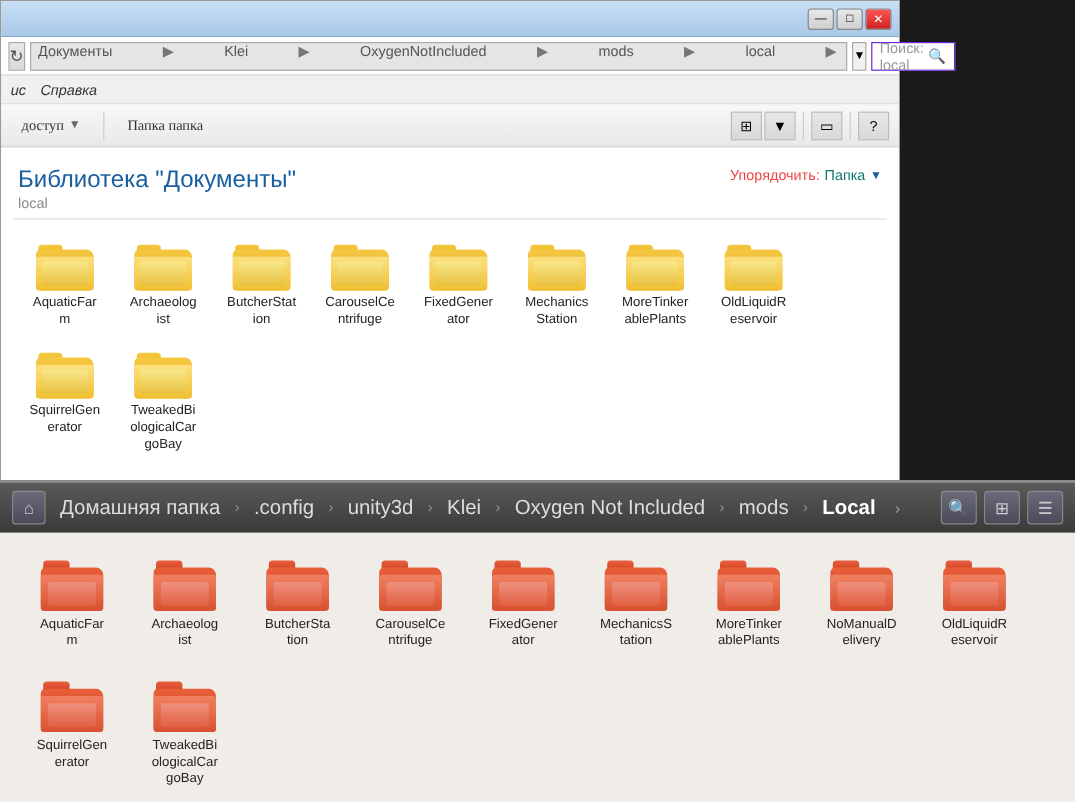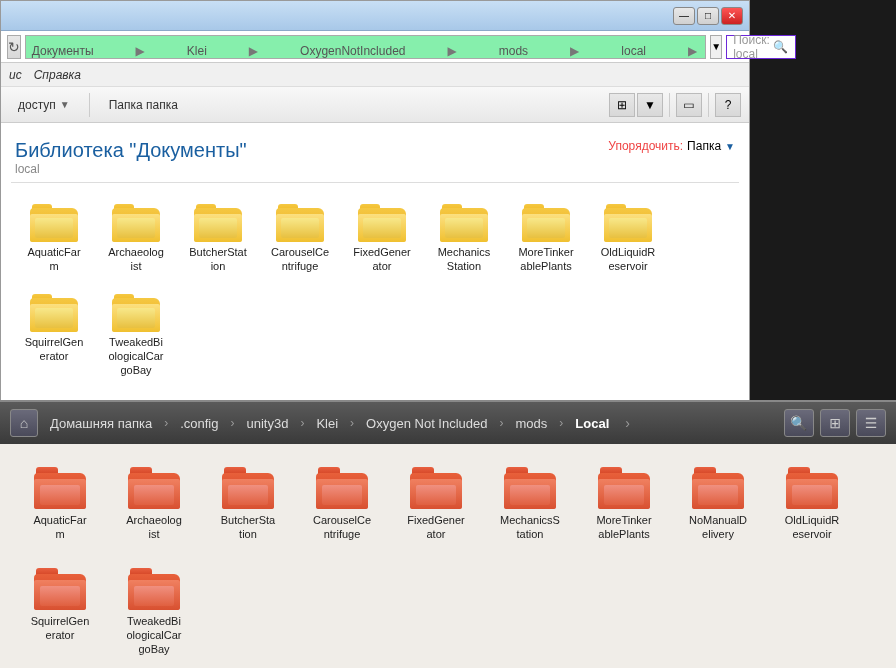--- a/index.html
+++ b/index.html
@@ -47,25 +47,25 @@
       background: white;
       height: 32px;
       display: flex;
       align-items: center;
       padding: 0 6px;
       border-bottom: 1px solid #ccc;
       gap: 4px;
     }
     .address-path {
       flex: 1;
-      background: #86efac;
+      background: #e5e5e5;
       border: 1px solid #aaa;
       height: 24px;
       display: flex;
-      align-items: flex-end;
+      align-items: flex-start;
       padding: 0 6px;
       font-size: 12px;
       color: #333;
       gap: 40px;
     }
     .address-path span { color: #555; }
     .address-path .arrow { color: #777; margin: 0 2px; }
     .addr-dropdown { width: 20px; height: 24px; border: 1px solid #aaa; background: #f0f0f0; display: flex; align-items: center; justify-content: center; cursor: pointer; font-size: 10px; }
     .addr-back { width: 28px; height: 24px; border: 1px solid #aaa; background: linear-gradient(to bottom, #e8e8e8, #d8d8d8); display: flex; align-items: center; justify-content: center; cursor: pointer; font-size: 14px; color: #555; }
     .search-box {
@@ -102,20 +102,21 @@
       gap: 6px;
     }
     .tool-btn {
       display: flex; align-items: center; gap: 4px;
       padding: 4px 8px;
       border: 1px solid transparent;
       border-radius: 3px;
       font-size: 12px;
       cursor: pointer;
       color: #333;
+      font-family: Liberation Serif, serif;
     }
     .tool-dropdown { font-size: 10px; color: #666; }
     .tool-separator { width: 1px; height: 24px; background: #ccc; margin: 0 4px; }
     .view-icons { display: flex; margin-left: auto; gap: 2px; }
     .view-icon-btn { width: 26px; height: 24px; border: 1px solid #bbb; background: linear-gradient(to bottom, #e8e8e8, #d8d8d8); display: flex; align-items: center; justify-content: center; cursor: pointer; font-size: 12px; }
 
     .explorer-body {
       background: white;
       padding: 10px;
       min-height: 320px;
@@ -129,21 +130,21 @@
       border-bottom: 1px solid #ddd;
     }
     .library-title {
       font-size: 20px;
       color: #1a5fa0;
       font-weight: normal;
     }
     .library-subtitle { font-size: 12px; color: #888; }
     .sort-control { display: flex; align-items: center; gap: 4px; font-size: 12px; color: #555; }
     .sort-label { color: #ef4444; }
-    .sort-value { color: #000000; cursor: pointer; }
+    .sort-value { color: #0f766e; cursor: pointer; }
     .sort-arrow { color: #1a5fa0; font-size: 10px; }
 
     .file-grid {
       display: flex;
       flex-wrap: wrap;
       gap: 4px;
       padding: 4px;
     }
     .file-item {
       display: flex;
@@ -227,21 +228,21 @@
       width: 28px; height: 28px;
       background: linear-gradient(to bottom, #6a6a7a, #4a4a5a);
       border: 1px solid #888;
       border-radius: 3px;
       display: flex; align-items: center; justify-content: center;
       cursor: pointer;
       font-size: 14px;
       color: #ccc;
     }
     .breadcrumb-item {
-      font-size: 13px;
+      font-size: 17px;
       color: #ddd;
       cursor: pointer;
       padding: 3px 6px;
       border-radius: 3px;
       white-space: nowrap;
     }
     .breadcrumb-item.active { color: white; font-weight: bold; }
     .breadcrumb-sep { color: #999; font-size: 12px; }
     .breadcrumb-more { color: #999; cursor: pointer; font-size: 14px; padding: 0 4px; }
     .bottom-toolbar-right {

